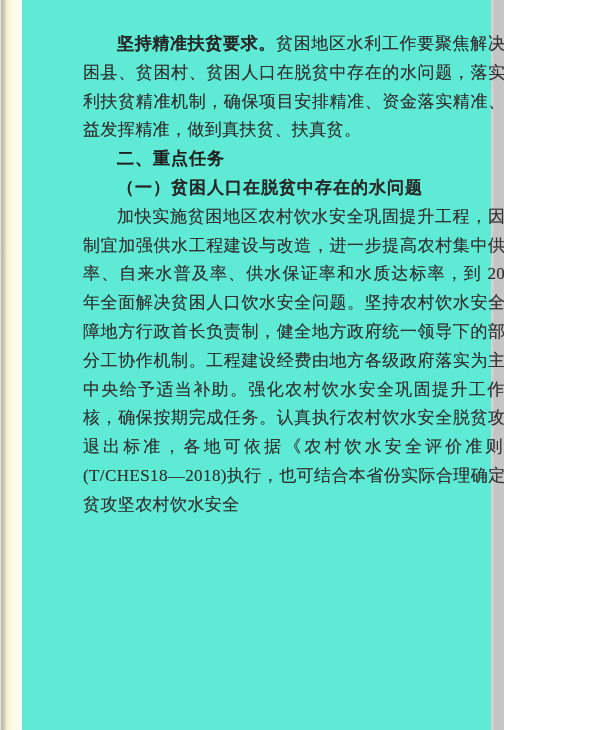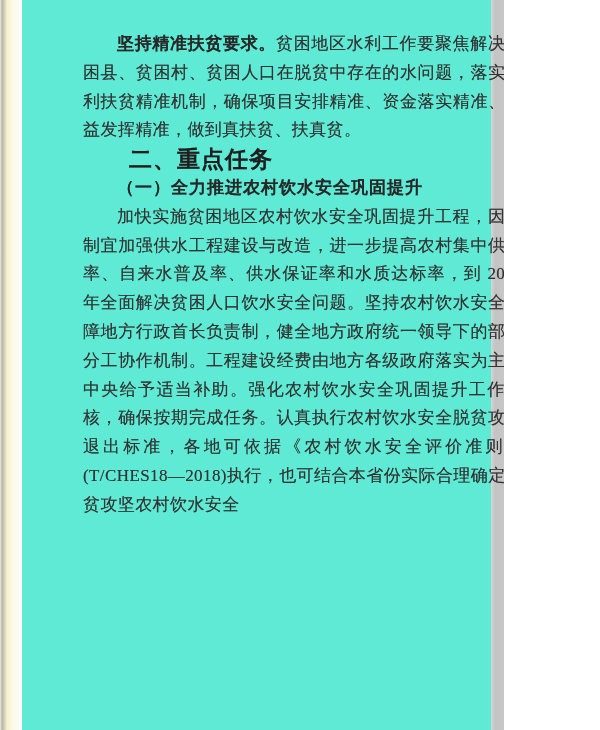--- a/index.html
+++ b/index.html
@@ -49,21 +49,21 @@
     text-align: justify;
     text-indent: 2em;
     letter-spacing: 0.4px;
   }
   .para .lead {
     font-weight: bold;
     color: #272727;
   }
   .section-heading {
     margin: 0;
-    font-size: 23px;
+    font-size: 17px;
     line-height: 28.8px;
     text-indent: 2em;
     font-family: "Liberation Sans", sans-serif;
     font-weight: bold;
     color: #1f1f1f;
     letter-spacing: 1px;
   }
   .subsection-heading {
     margin: 0;
     font-size: 17px;
@@ -82,18 +82,18 @@
   <div class="right-strip"></div>
 
   <div class="content">
 
     <p class="para"><span class="lead">坚持精准扶贫要求。</span><span>贫困地区水利工作要聚焦解决贫困县、贫困村、贫困人口在脱贫中存在的水问题，落实水利扶贫精准机制，确保项目安排精准、资金落实精准、效益发挥精准，做到真扶贫、扶真贫。</span></p>
 
 
 
     <h2 class="section-heading">二、重点任务</h2>
 
-    <h3 class="subsection-heading">（一）全力推进农村饮水安全巩固提升</h3>
+    <h3 class="subsection-heading">（一）贫困人口在脱贫中存在的水问题</h3>
 
     <p class="para">加快实施贫困地区农村饮水安全巩固提升工程，因地制宜加强供水工程建设与改造，进一步提高农村集中供水率、自来水普及率、供水保证率和水质达标率，到 2020 年全面解决贫困人口饮水安全问题。坚持农村饮水安全保障地方行政首长负责制，健全地方政府统一领导下的部门分工协作机制。工程建设经费由地方各级政府落实为主、中央给予适当补助。强化农村饮水安全巩固提升工作考核，确保按期完成任务。认真执行农村饮水安全脱贫攻坚退出标准，各地可依据《农村饮水安全评价准则》(T/CHES18—2018)执行，也可结合本省份实际合理确定脱贫攻坚农村饮水安全</p>
 
   </div>
 </div>
 
 </body></html>

